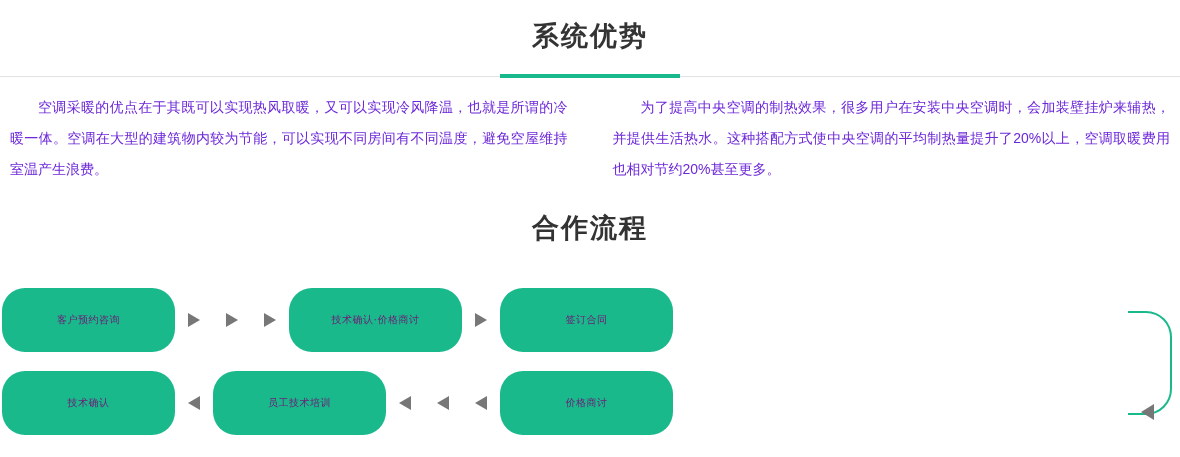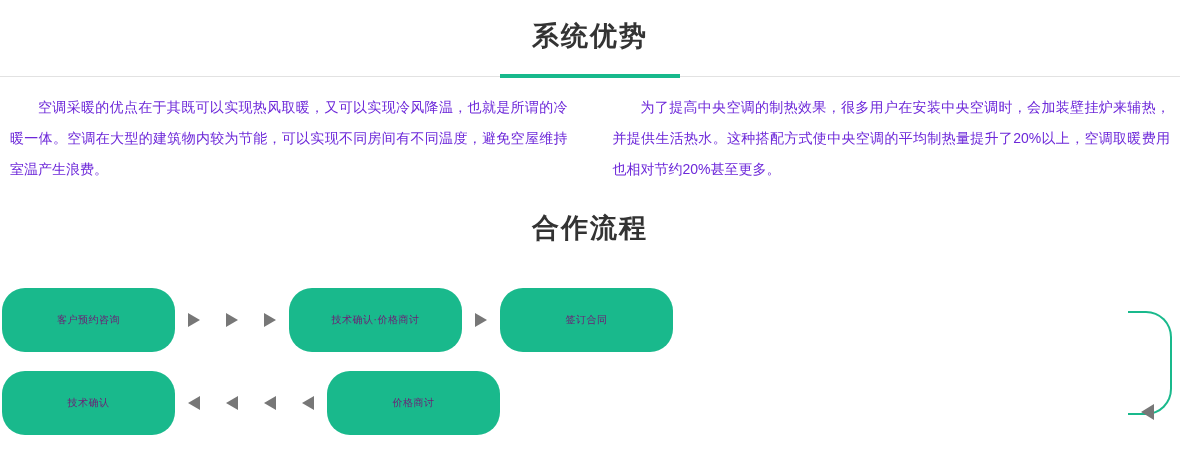--- a/index.html
+++ b/index.html
@@ -187,20 +187,21 @@
         <span class="tri"></span>
       </div>
     <div class="pill">签订合同</div>
   </div>
 
   <div class="flow-row">
     <div class="pill">技术确认</div>
     <div class="arrow left">
         <span class="tri"></span>
       </div>
+    <div class="pill">员工技术培训</div>
     <div class="arrow left">
         <span class="tri"></span>
       </div>
     <div class="arrow left">
         <span class="tri"></span>
       </div>
     <div class="arrow left">
         <span class="tri"></span>
       </div>
     <div class="pill">价格商讨</div>

